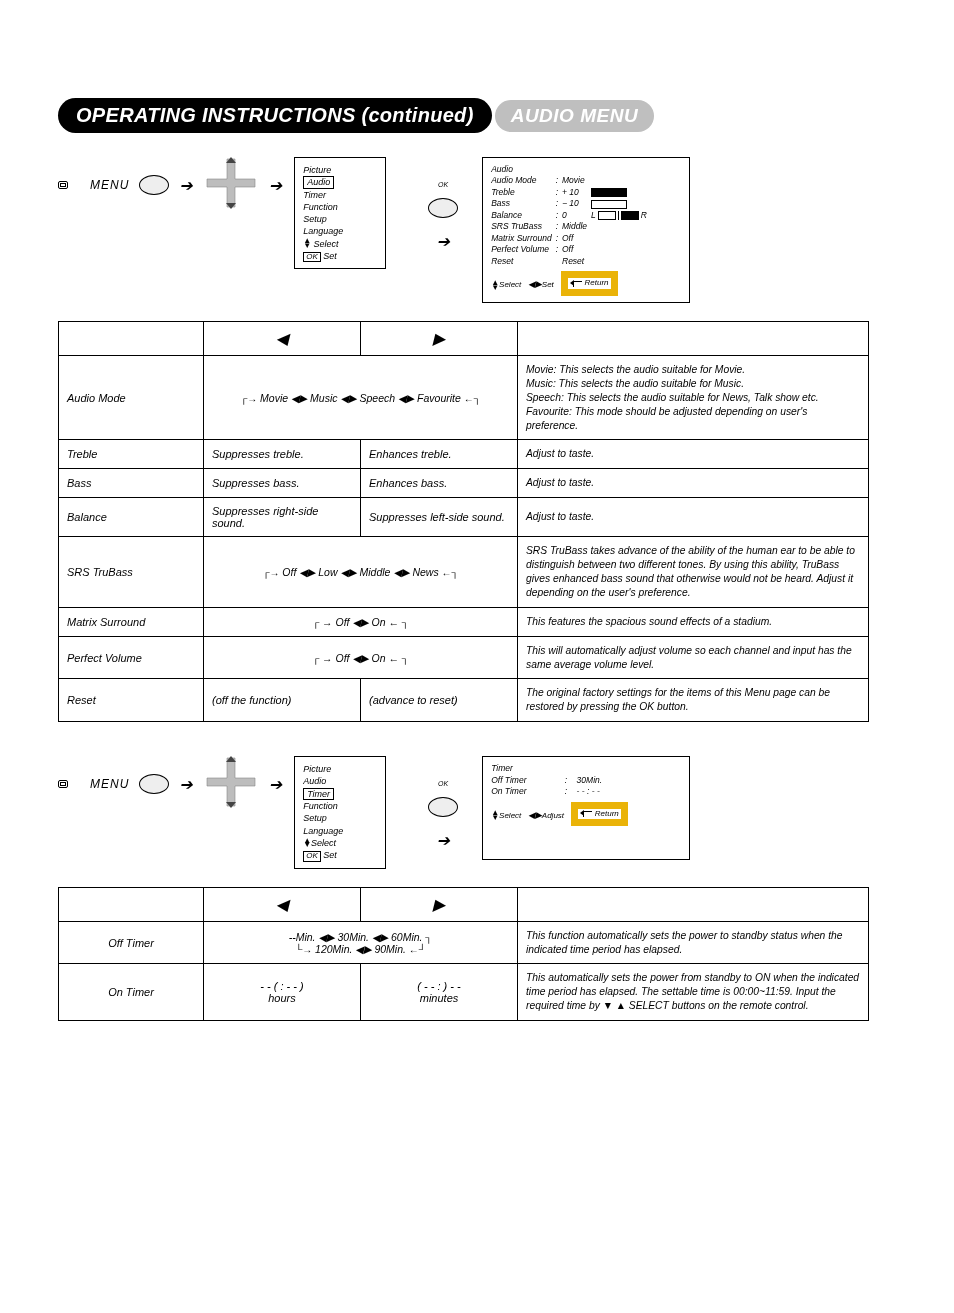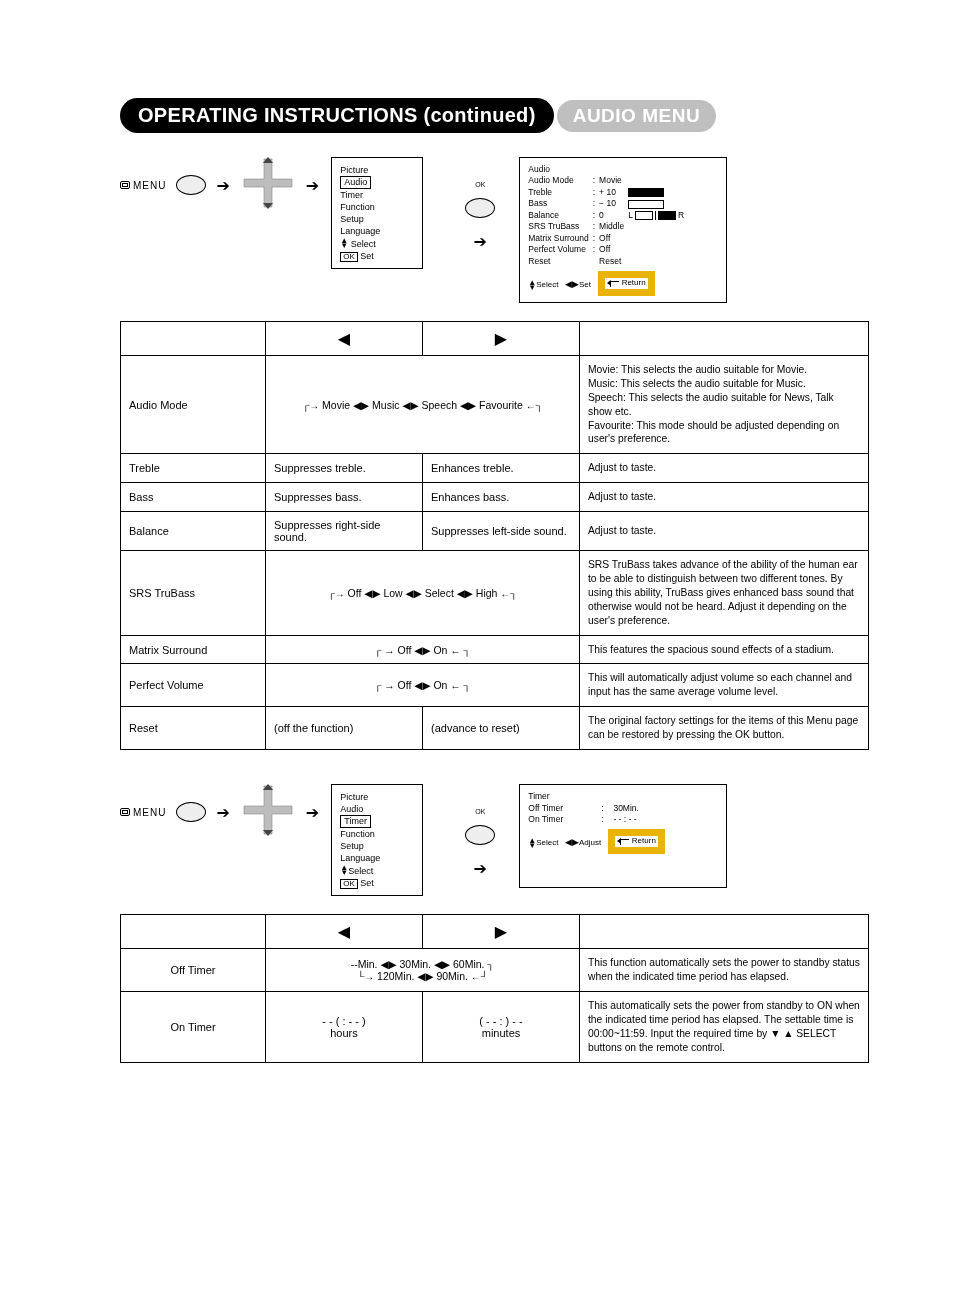--- a/index.html
+++ b/index.html
@@ -5,21 +5,22 @@
   @page { margin: 0; }
   body {
     width: 954px;
     margin: 0 auto;
     font-family: Arial, Helvetica, sans-serif;
     font-size: 11px;
     color: #000;
     background: #fff;
   }
   .page {
-    padding: 90px 85px 40px 120px;
+    padding: 90px 85px 40px 58px;
+    font-style: italic;
   }
 
   
   .page-title-bar {
     background: #000;
     color: #fff;
     font-weight: 900;
     font-size: 20px;
     padding: 6px 18px;
     border-radius: 18px;
@@ -45,22 +46,23 @@
     align-items: flex-start;
     gap: 12px;
     margin-bottom: 18px;
   }
   .nav-block {
     display: flex;
     align-items: center;
     gap: 10px;
   }
   .menu-btn-label {
-    font-size: 10px;
+    font-size: 12px;
     letter-spacing: 1px;
+    margin-left: 19px;
   }
   .small-oval-btn {
     width: 28px; height: 18px;
     border: 1px solid #000;
     border-radius: 50%;
     background: #eee;
     display:inline-block;
   }
   .arrow { font-size: 16px; }
   .nav-cross svg { display:block; }
@@ -297,21 +299,21 @@
     <tr>
       <td>Balance</td>
       <td>Suppresses right-side sound.</td>
       <td>Suppresses left-side sound.</td>
       <td class="desc">Adjust to taste.</td>
     </tr>
 
     <tr>
       <td>SRS TruBass</td>
       <td class="seq" colspan="2">
-        <span style="font-size:10px;">┌→&nbsp;</span><span>Off ◀▶ Low ◀▶ Select ◀▶ High</span><span style="font-size:10px;">&nbsp;←┐</span>
+        <span style="font-size:10px;">┌→&nbsp;</span><span>Off ◀▶ Low ◀▶ Middle ◀▶ News</span><span style="font-size:10px;">&nbsp;←┐</span>
       </td>
       <td class="desc">SRS TruBass takes advance of the ability of the human ear to be able to distinguish between two different tones. By using this ability, TruBass gives enhanced bass sound that otherwise would not be heard. Adjust it depending on the user's preference.</td>
     </tr>
 
     <tr>
       <td>Matrix Surround</td>
       <td class="seq" colspan="2">
         <span style="font-size:10px;">┌&nbsp;</span>→ <span>Off ◀▶ On</span> ←<span style="font-size:10px;">&nbsp;┐</span>
       </td>
       <td class="desc">This features the spacious sound effects of a stadium.</td>

